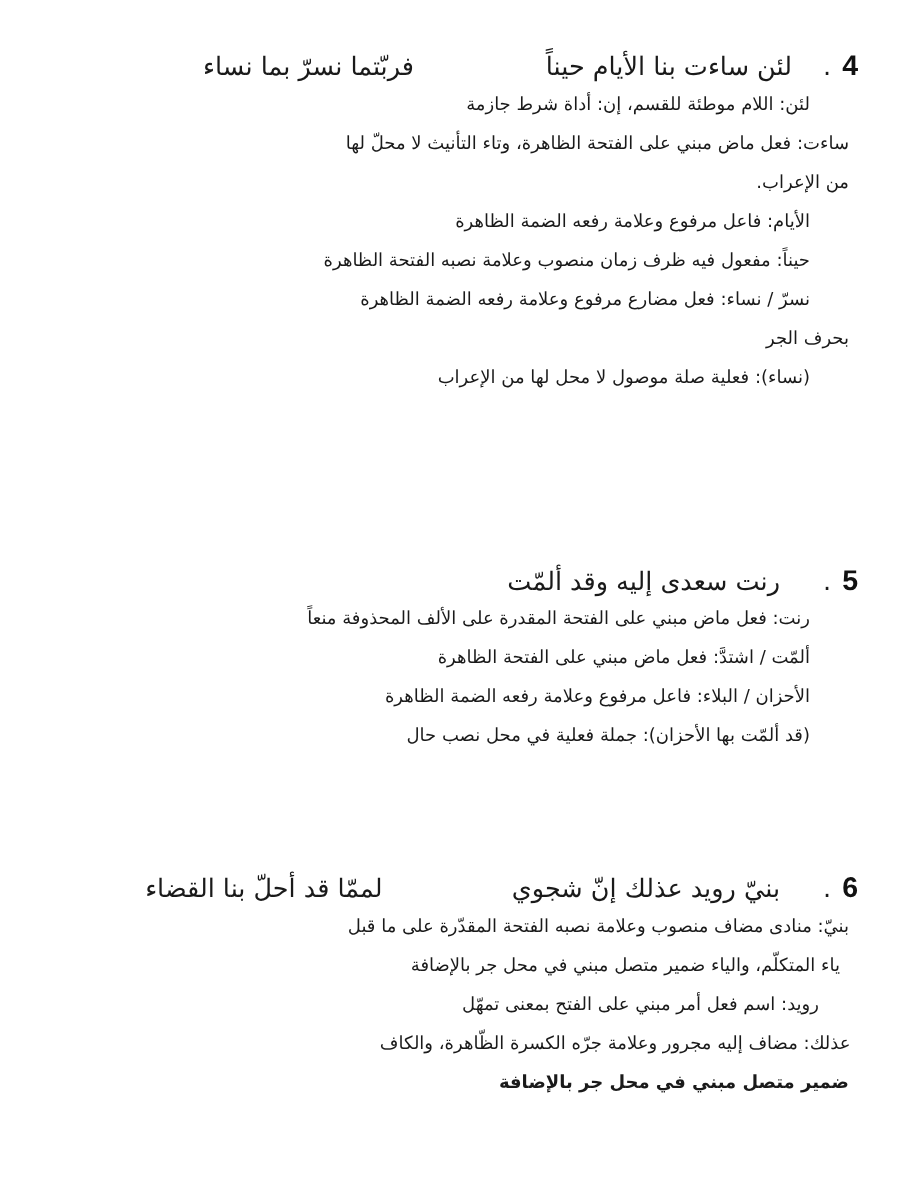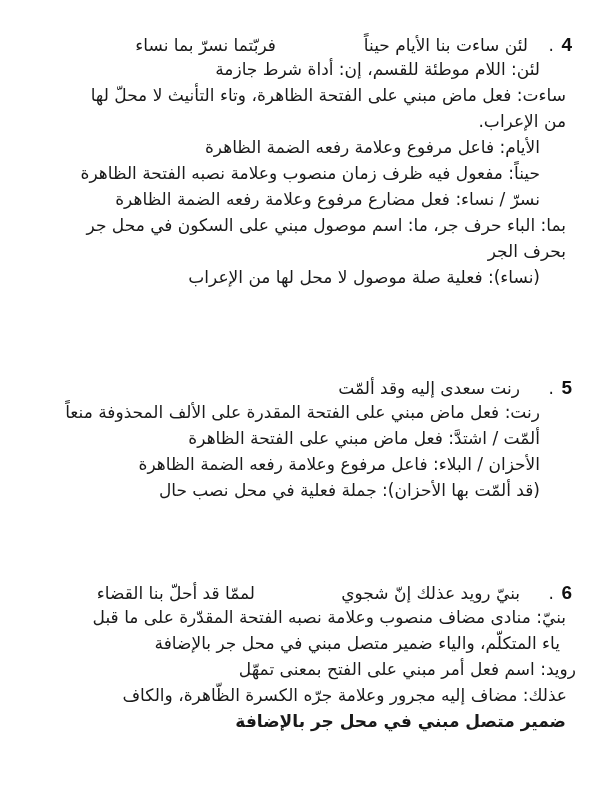--- a/index.html
+++ b/index.html
@@ -54,21 +54,21 @@
     }
     .verse .hemi1 {
       position: absolute;
       top: 0;
     }
     .verse .hemi2 {
       position: absolute;
       top: 0;
     }
     .line {
-      font-size: 17px;
+      font-size: 12px;
       line-height: 26px;
       height: 26px;
       white-space: nowrap;
       padding-right: 60px;
       direction: rtl;
     }
   </style>
 </head>
 <body>
 
@@ -81,21 +81,20 @@
       <span class="hemi1" style="right:72px;">لئن ساءت بنا الأيام حيناً</span>
       <span class="hemi2" style="right:324px;">فربّتما نسرّ بما نساء</span>
     </div>
     <div style="margin-top:-4px;">
       <div class="line">لئن: اللام موطئة للقسم، إن: أداة شرط جازمة</div>
       <div class="line" style="padding-right:34px;">ساءت: فعل ماض مبني على الفتحة الظاهرة، وتاء التأنيث لا محلّ لها</div>
       <div class="line" style="padding-right:34px;">من الإعراب.</div>
       <div class="line">الأيام: فاعل مرفوع وعلامة رفعه الضمة الظاهرة</div>
       <div class="line">حيناً: مفعول فيه ظرف زمان منصوب وعلامة نصبه الفتحة الظاهرة</div>
       <div class="line">نسرّ / نساء: فعل مضارع مرفوع وعلامة رفعه الضمة الظاهرة</div>
-      <div class="line" style="padding-right:34px;">بما: الباء حرف جر، ما: اسم موصول مبني على السكون في محل جر</div>
       <div class="line" style="padding-right:34px;">بحرف الجر</div>
       <div class="line">(نساء): فعلية صلة موصول لا محل لها من الإعراب</div>
     </div>
   </div>
 
   <div class="section" style="top:373px;">
     <div class="verse">
       <span class="num">5</span>
       <span class="num-dot">.</span>
       <span class="hemi1" style="right:80px;">رنت سعدى إليه وقد ألمّت</span>
@@ -111,19 +110,19 @@
   <div class="section" style="top:578px;">
     <div class="verse">
       <span class="num">6</span>
       <span class="num-dot">.</span>
       <span class="hemi1" style="right:80px;">بنيّ رويد عذلك إنّ شجوي</span>
       <span class="hemi2" style="right:345px;">لممّا قد أحلّ بنا القضاء</span>
     </div>
     <div style="margin-top:-4px;">
       <div class="line" style="padding-right:34px;">بنيّ: منادى مضاف منصوب وعلامة نصبه الفتحة المقدّرة على ما قبل</div>
       <div class="line" style="padding-right:40px;">ياء المتكلّم، والياء ضمير متصل مبني في محل جر بالإضافة</div>
-      <div class="line" style="padding-right:24px;">رويد: اسم فعل أمر مبني على الفتح بمعنى تمهّل</div>
+      <div class="line" style="padding-right:54px;">رويد: اسم فعل أمر مبني على الفتح بمعنى تمهّل</div>
       <div class="line" style="padding-right:33px;">عذلك: مضاف إليه مجرور وعلامة جرّه الكسرة الظّاهرة، والكاف</div>
       <div class="line" style="padding-right:34px;font-weight:bold;">ضمير متصل مبني في محل جر بالإضافة</div>
     </div>
   </div>
 
 </div>
 
 </body></html>

